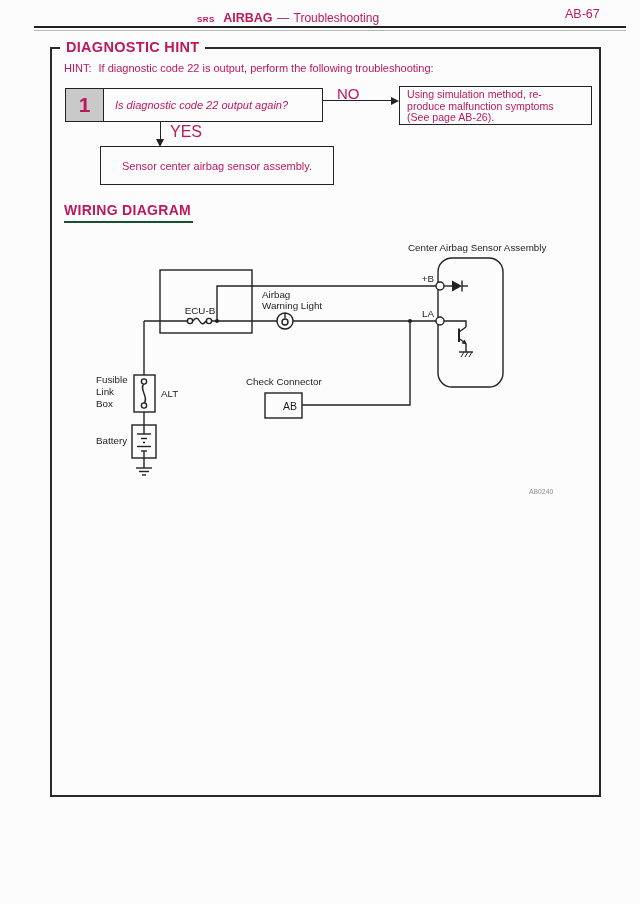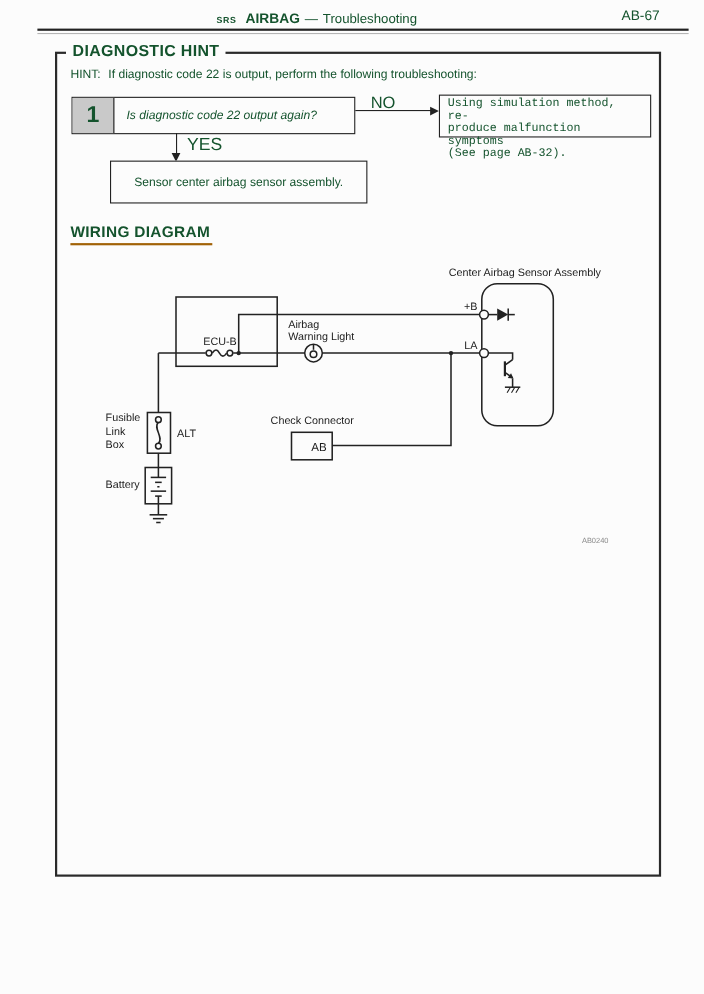--- a/index.html
+++ b/index.html
@@ -1,19 +1,19 @@
 <!DOCTYPE html>
 <html><head>
 <meta charset="utf-8">
 <style>
   html,body{margin:0;padding:0;}
   body{background:#e8e8e8;}
   .page{
     position:relative;width:640px;height:904px;background:#fcfcfc;
-    font-family:"Liberation Sans","DejaVu Sans",sans-serif;color:#14532d;
+    font-family:"Liberation Sans","DejaVu Sans",sans-serif;color:#be185d;
     overflow:hidden;margin:0 auto;
   }
   .abs{position:absolute;}
   
   .hdr-center{top:8px;left:28px;width:520px;text-align:center;white-space:nowrap;}
   .hdr-srs{font-size:8px;font-weight:bold;letter-spacing:.5px;margin-right:4px;}
   .hdr-title{font-size:12.5px;font-weight:bold;}
   .hdr-sub{font-size:12px;font-weight:normal;}
   .hdr-page{top:7px;left:565px;font-size:12.5px;font-weight:normal;}
   .hdr-rule{top:26px;left:34px;width:592px;border-top:2.5px solid #222;}
@@ -24,27 +24,27 @@
   .hint{top:62px;left:64px;font-size:11px;white-space:nowrap;}
   .hint .lbl{margin-right:7px;}
   
   .step-box{top:88px;left:65px;width:256px;height:32px;border:1.6px solid #222;display:flex;box-sizing:content-box;background:#fcfcfc;}
   .step-num{width:37px;background:#c9c9c9;border-right:1.6px solid #222;display:flex;align-items:center;justify-content:center;font-size:21px;font-weight:bold;}
   .step-q{flex:1;display:flex;align-items:center;padding-left:11px;font-size:11px;font-style:italic;}
   .no-label{top:85px;left:337px;font-size:15px;}
   .no-line{top:100px;left:323px;width:69px;border-top:1.4px solid #222;}
   .arrow-right{top:97px;left:391px;width:0;height:0;border-left:8px solid #222;border-top:4px solid transparent;border-bottom:4px solid transparent;}
   .no-box{top:86px;left:399px;width:177px;height:33px;border:1.6px solid #222;padding:2px 7px;font-size:10.6px;line-height:11.6px;background:#fcfcfc;}
-  .no-box span{display:block;font-family:Liberation Mono, monospace;}
+  .no-box span{display:block;}
   .yes-line{top:121px;left:160px;height:19px;border-left:1.4px solid #222;}
   .arrow-down{top:139px;left:156px;width:0;height:0;border-top:8px solid #222;border-left:4px solid transparent;border-right:4px solid transparent;}
   .yes-label{top:123px;left:170px;font-size:16px;}
   .result-box{top:146px;left:100px;width:232px;height:37px;border:1.6px solid #222;display:flex;align-items:center;justify-content:center;font-size:11px;box-sizing:content-box;background:#fcfcfc;}
   
-  .wiring-title{top:202px;left:64px;font-size:14px;font-weight:bold;letter-spacing:.3px;border-bottom:2px solid #a16207;padding:0 2px 3px 0;}
+  .wiring-title{top:202px;left:64px;font-size:14px;font-weight:bold;letter-spacing:.3px;border-bottom:2px solid #14532d;padding:0 2px 3px 0;}
   .wiring-svg{top:230px;left:0;}
   svg text{font-family:"Liberation Sans","DejaVu Sans",sans-serif;fill:#1c1c1c;font-size:9.8px;}
   svg text.small-code{font-size:6.8px;fill:#8c8c8c;}
   svg text.conn-id{font-size:10.5px;}
 </style>
 </head>
 <body>
 
 <div class="page">
 
@@ -70,21 +70,21 @@
     <div class="step-q">Is diagnostic code 22 output again?</div>
   </div>
 
   <div class="abs no-label">NO</div>
   <div class="abs no-line"></div>
   <div class="abs arrow-right"></div>
 
   <div class="abs no-box">
     <span>Using simulation method, re-</span>
     <span>produce malfunction symptoms</span>
-    <span>(See page AB-32).</span>
+    <span>(See page AB-26).</span>
   </div>
 
   <div class="abs yes-line"></div>
   <div class="abs arrow-down"></div>
   <div class="abs yes-label">YES</div>
 
   <div class="abs result-box">Sensor center airbag sensor assembly.</div>
 
   <div class="abs wiring-title">WIRING DIAGRAM</div>
 

